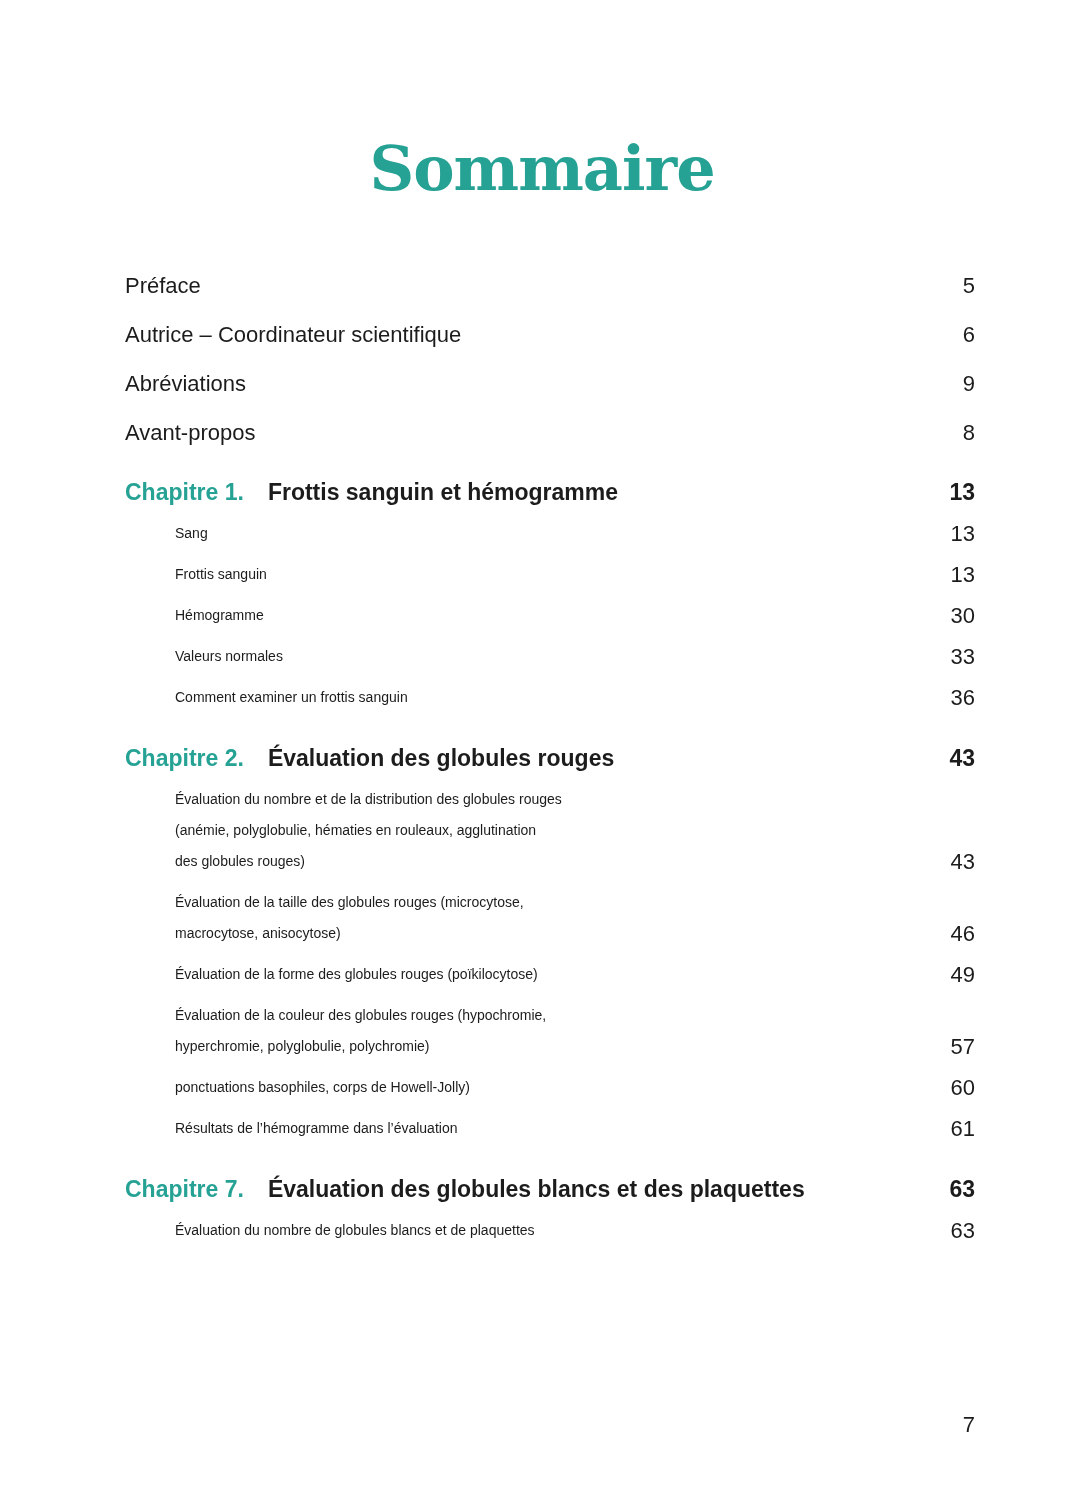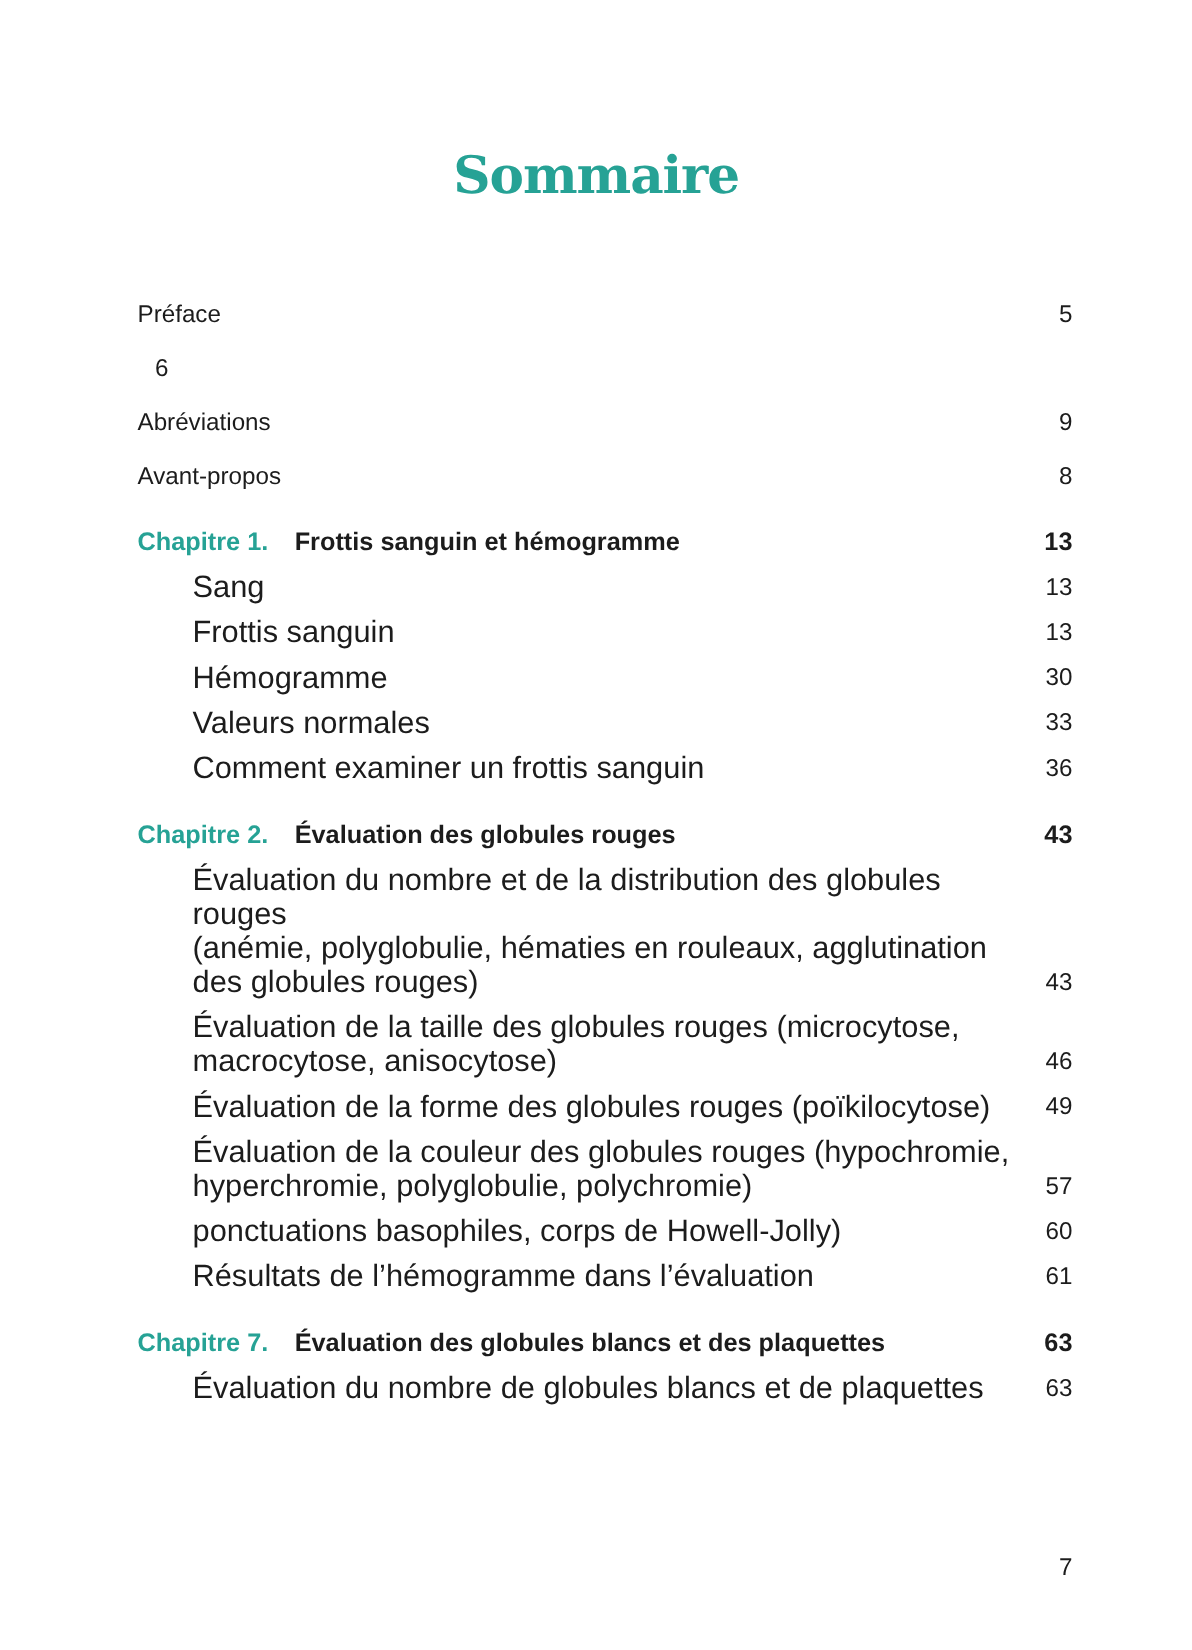--- a/index.html
+++ b/index.html
@@ -10,21 +10,21 @@
     background:#fff;
     font-family:"Liberation Sans", sans-serif;
     color:#1c1c1c;
     overflow:hidden;
   }
   .title {
     position:absolute; top:132px; left:0; width:100%;
     text-align:center;
     font-family:"DejaVu Serif", serif;
     font-weight:700;
-    font-size:47px;
+    font-size:62px;
     letter-spacing:-1px;
     color:var(--accent, #26a295);
   }
   .toc { position:absolute; left:125px; top:272px; width:850px; }
   .front-matter { margin-bottom:14px; }
   .fm-row {
     display:flex; justify-content:space-between; align-items:baseline;
     font-size:22px; line-height:28px; margin-bottom:21px;
   }
   .chapter { margin-top:30px; }
@@ -32,21 +32,21 @@
     display:flex; align-items:baseline;
     font-weight:700; font-size:23px; line-height:30px;
     margin-bottom:11px;
   }
   .ch-num { color:var(--accent, #26a295); margin-right:24px; white-space:nowrap; }
   .ch-title-wrap { flex:1; }
   .section-row {
     display:flex; align-items:flex-end;
     padding-left:50px; margin-bottom:10px;
   }
-  .section-text { flex:1; font-size:28px; line-height:31px; }
+  .section-text { flex:1; font-size:14px; line-height:31px; }
   .line { display:block; }
   .page-num {
     font-size:22px; line-height:31px; margin-left:16px;
     white-space:nowrap; text-align:right;
   }
   .fm-row .page-num { line-height:28px; }
   .chapter-header .page-num { font-size:23px; line-height:30px; font-weight:700; }
   .folio {
     position:absolute; top:1412px; right:109px;
     font-size:22px; line-height:26px;
@@ -58,20 +58,21 @@
 <div class="page">
   <h1 class="title">Sommaire</h1>
 
   <main class="toc">
     <div class="front-matter">
         <div class="fm-row">
           <span class="fm-label">Préface</span>
           <span class="page-num">5</span>
         </div>
         <div class="fm-row">
+          <span class="fm-label">Autrice – Coordinateur scientifique</span>
           <span class="page-num">6</span>
         </div>
         <div class="fm-row">
           <span class="fm-label">Abréviations</span>
           <span class="page-num">9</span>
         </div>
         <div class="fm-row">
           <span class="fm-label">Avant-propos</span>
           <span class="page-num">8</span>
         </div>

